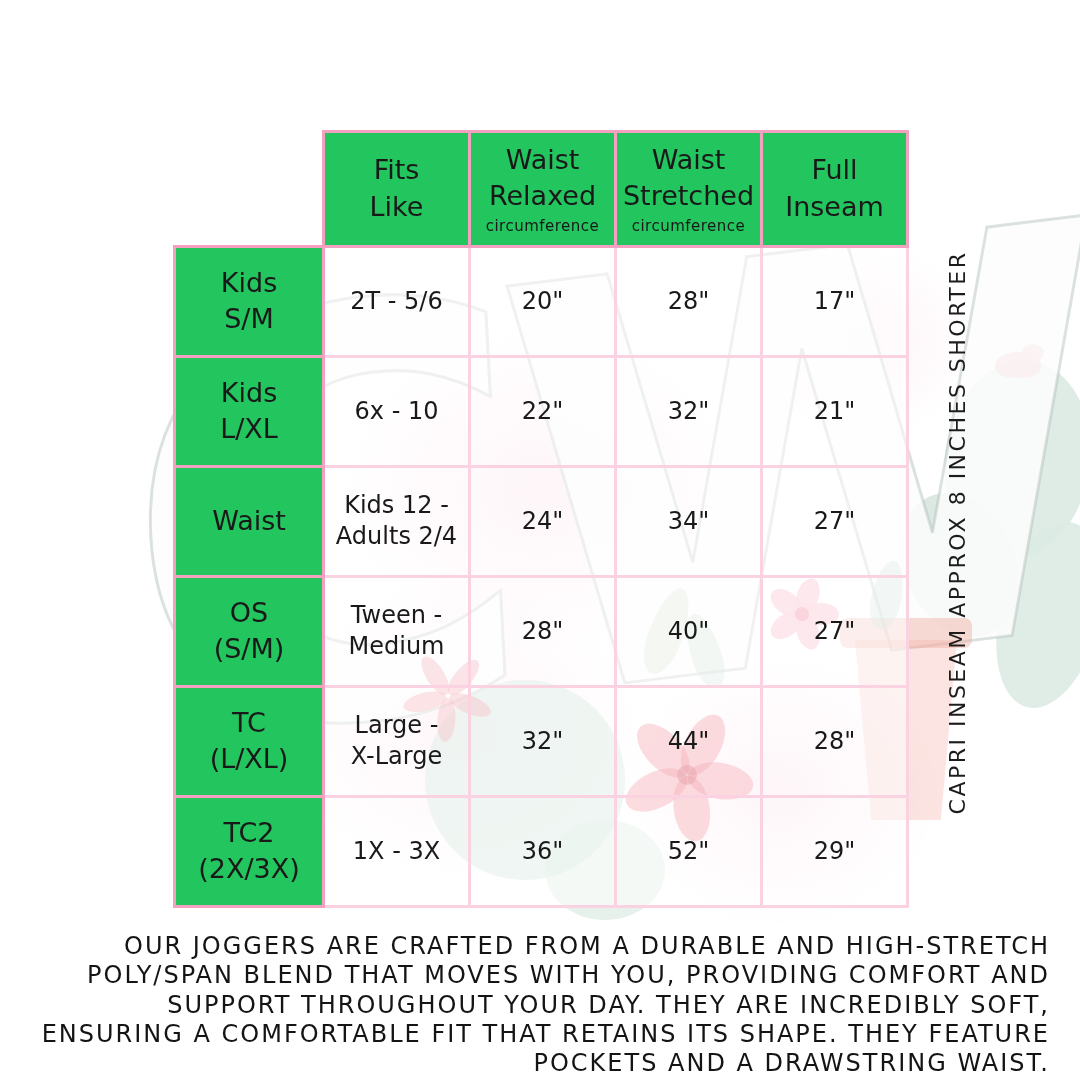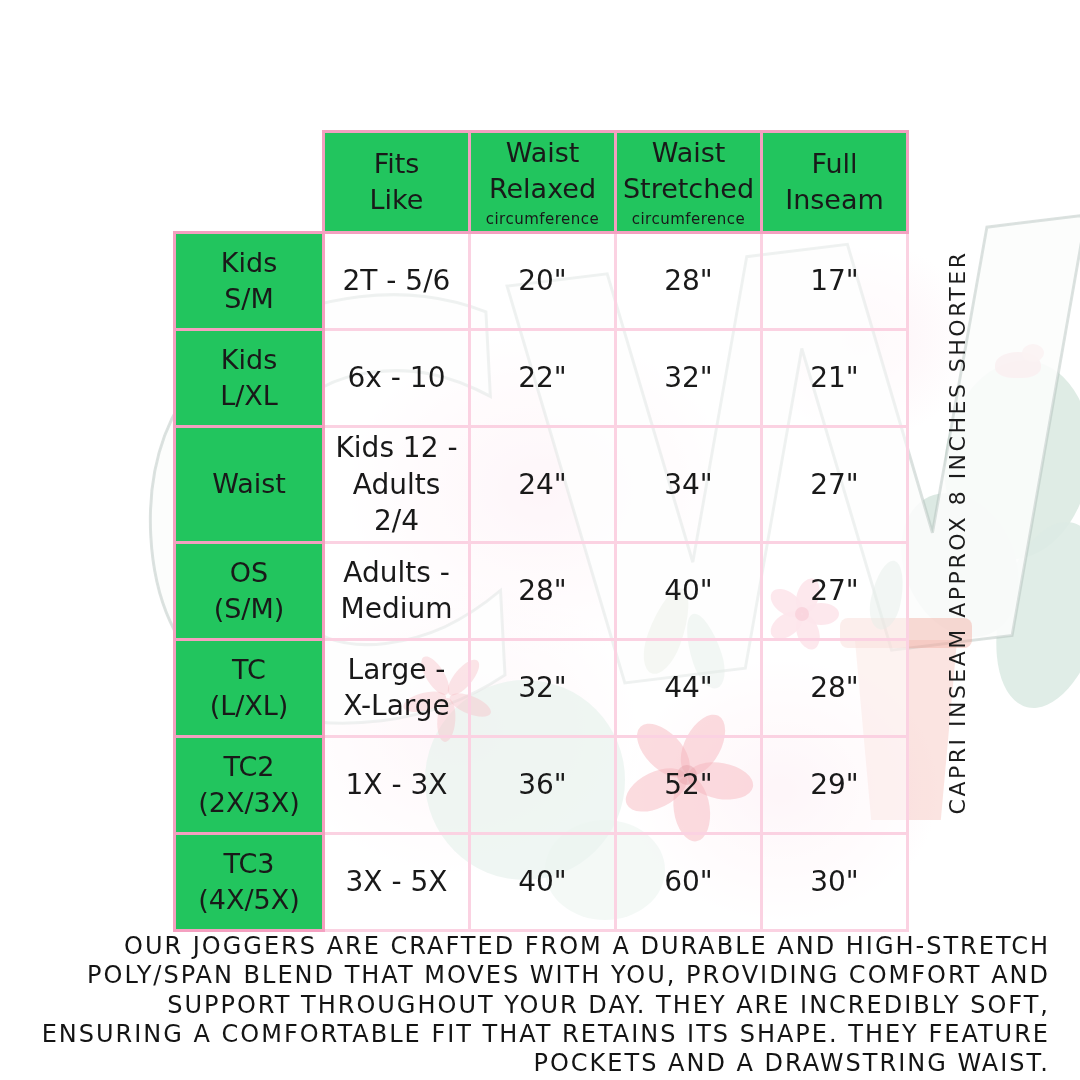--- a/index.html
+++ b/index.html
@@ -86,21 +86,21 @@
   }
   .ghost{border:none;background:transparent;}
   .colhead,.rowlabel{
     border:3px solid #f4a0c0;background:#22c55e;
     font-size:27px;line-height:1.35;color:#191919;
   }
   .colhead .hsub{display:block;font-size:15px;letter-spacing:.5px;margin-top:1px;}
   .colhead .hsub:empty{display:none;}
   .cell{
     border:3px solid #fbd2e2;background:rgba(255,255,255,.55);
-    font-size:28px;line-height:1.3;color:#191919;
+    font-size:24px;line-height:1.3;color:#191919;
   }
   
   .side-note{
     position:absolute;left:958px;top:532px;z-index:3;width:0;height:0;
     display:flex;align-items:center;justify-content:center;
   }
   .side-note span{
     white-space:nowrap;transform:rotate(-90deg);
     font-size:22px;letter-spacing:2.5px;color:#1c1c1c;
   }
@@ -200,21 +200,21 @@
       <th class="rowlabel">Waist</th>
       <td class="cell">Kids 12 -
 Adults 2/4</td>
       <td class="cell">24"</td>
       <td class="cell">34"</td>
       <td class="cell">27"</td>
     </tr>
     <tr class="r">
       <th class="rowlabel">OS
 (S/M)</th>
-      <td class="cell">Adults -
+      <td class="cell">Tween -
 Medium</td>
       <td class="cell">28"</td>
       <td class="cell">40"</td>
       <td class="cell">27"</td>
     </tr>
     <tr class="r">
       <th class="rowlabel">TC
 (L/XL)</th>
       <td class="cell">Large -
 X-Large</td>
@@ -223,28 +223,20 @@
       <td class="cell">28"</td>
     </tr>
     <tr class="r">
       <th class="rowlabel">TC2
 (2X/3X)</th>
       <td class="cell">1X - 3X</td>
       <td class="cell">36"</td>
       <td class="cell">52"</td>
       <td class="cell">29"</td>
     </tr>
-    <tr class="r">
-      <th class="rowlabel">TC3
-(4X/5X)</th>
-      <td class="cell">3X - 5X</td>
-      <td class="cell">40"</td>
-      <td class="cell">60"</td>
-      <td class="cell">30"</td>
-    </tr>
   </tbody>
     </table>
 
   <div class="side-note">
     <span>CAPRI INSEAM APPROX 8 INCHES SHORTER</span>
   </div>
 
   <div class="desc">OUR JOGGERS ARE CRAFTED FROM A DURABLE AND HIGH-STRETCH POLY/SPAN BLEND THAT MOVES WITH YOU, PROVIDING COMFORT AND SUPPORT THROUGHOUT YOUR DAY. THEY ARE INCREDIBLY SOFT, ENSURING A COMFORTABLE FIT THAT RETAINS ITS SHAPE. THEY FEATURE POCKETS AND A DRAWSTRING WAIST.</div>
 
 </div>

